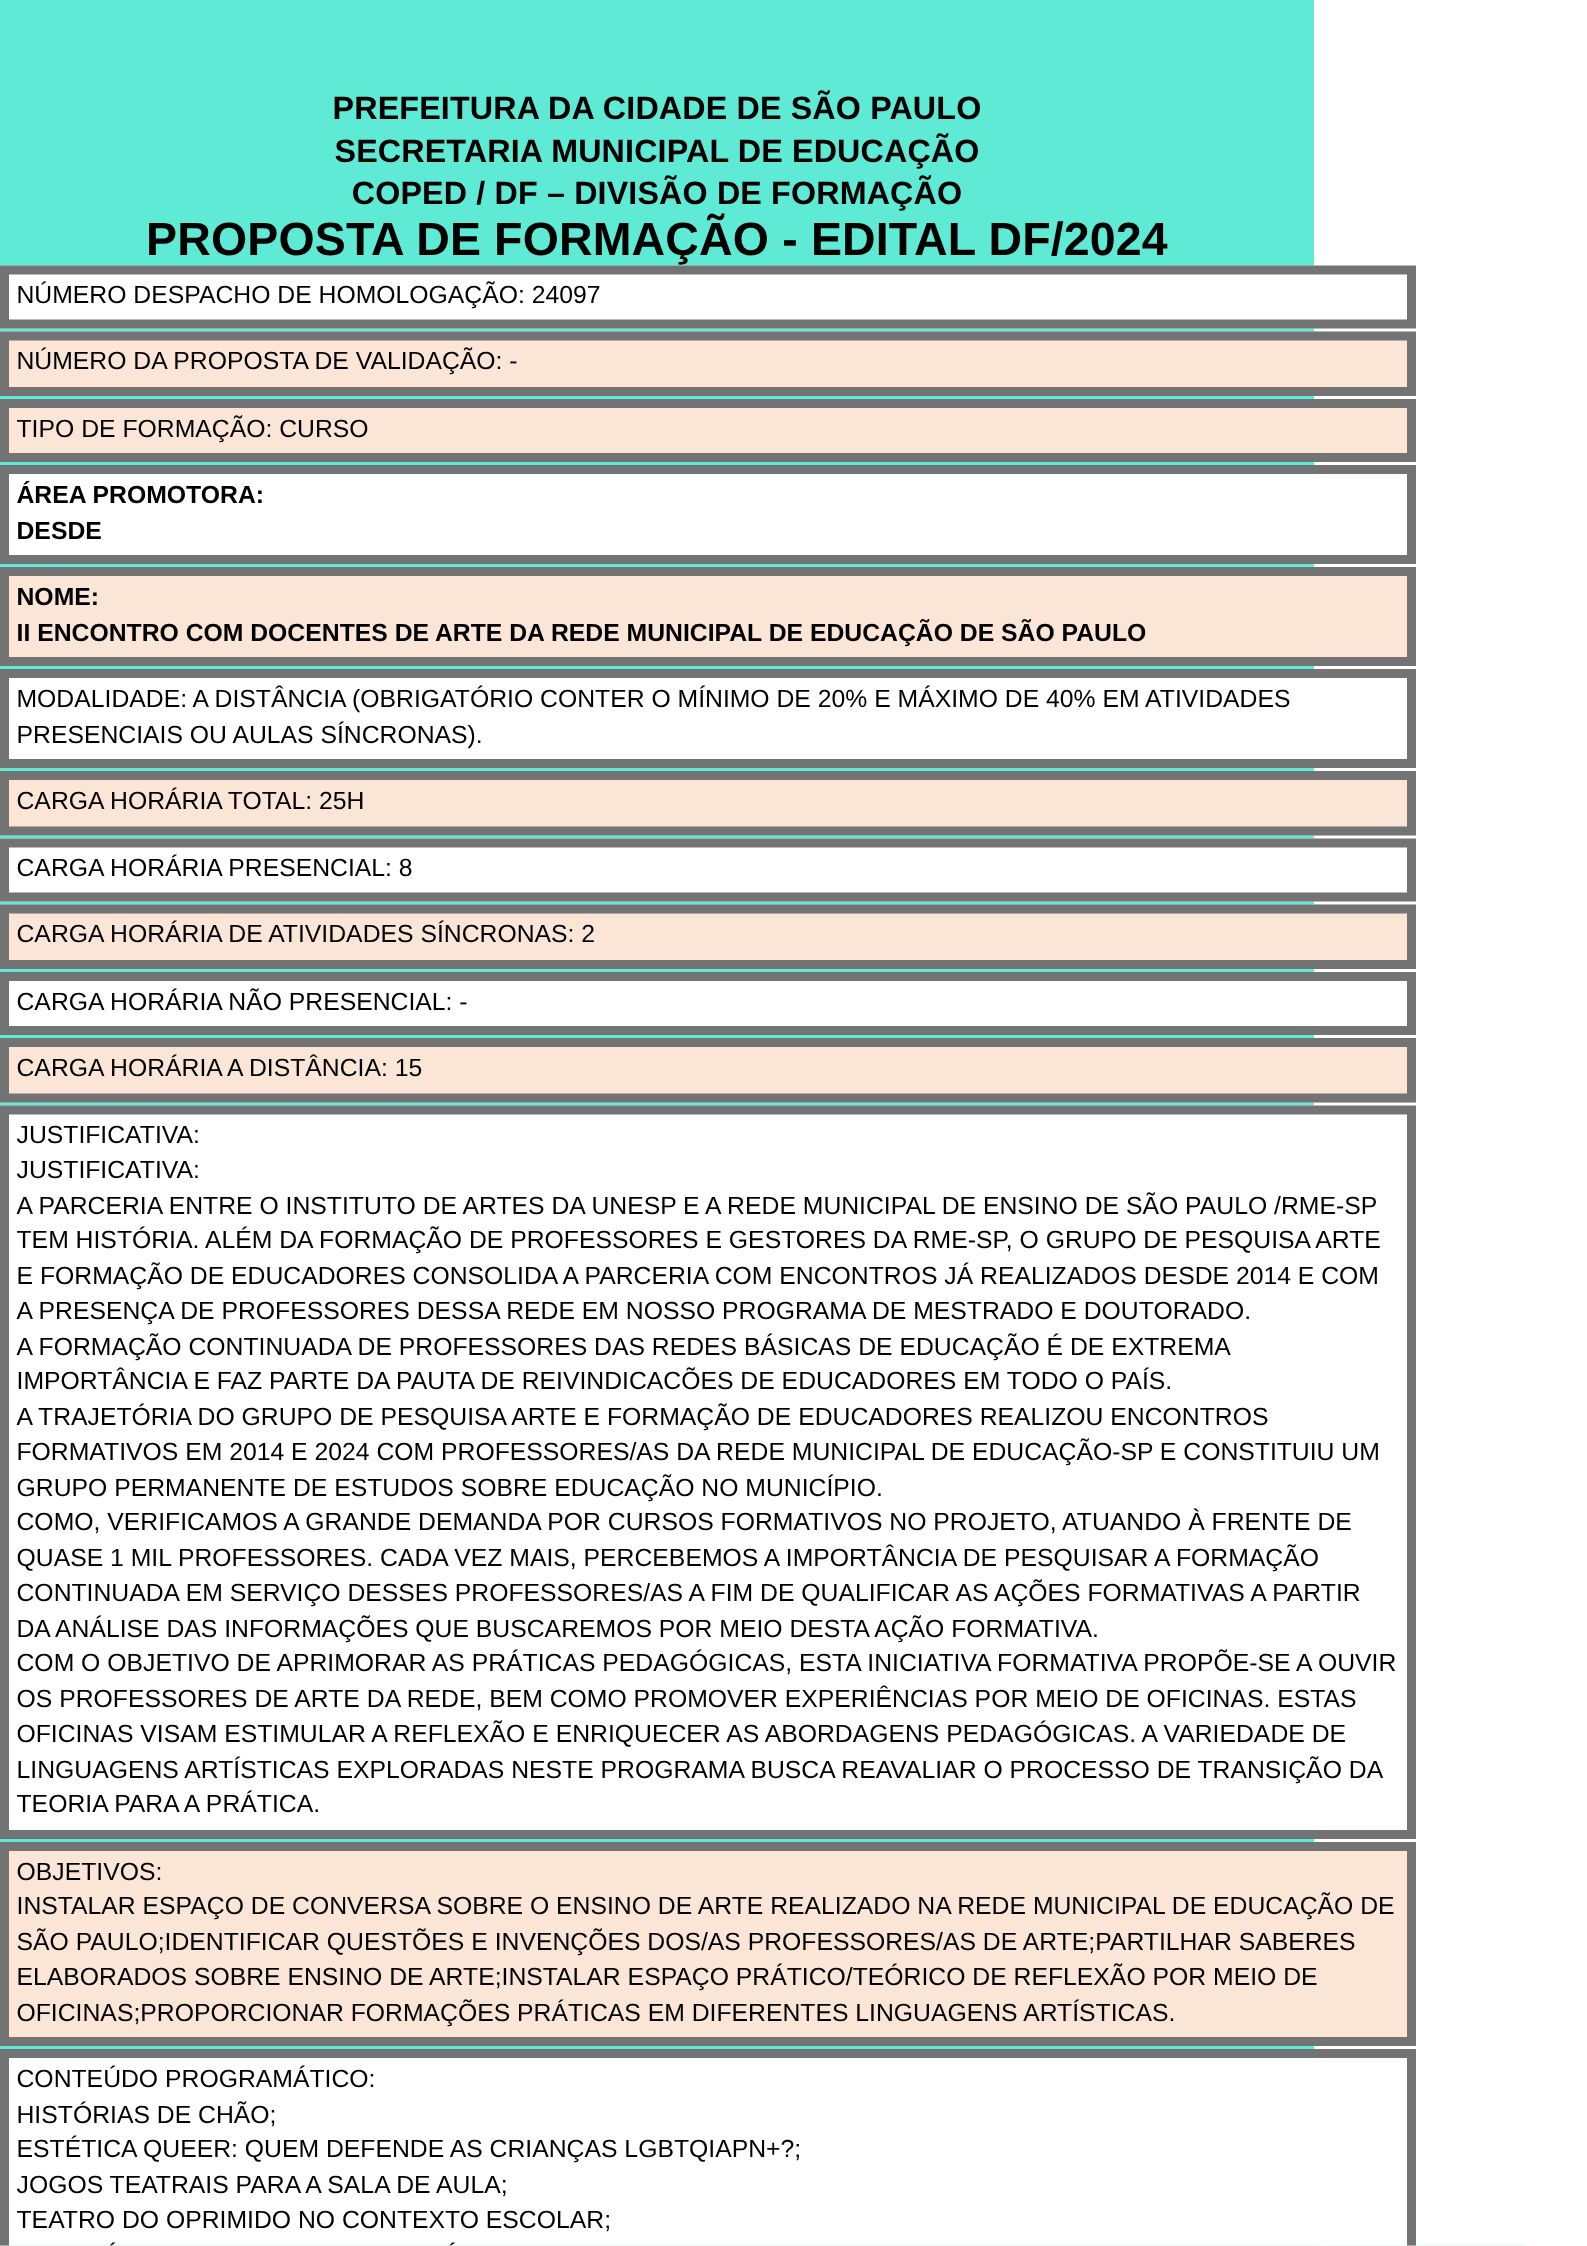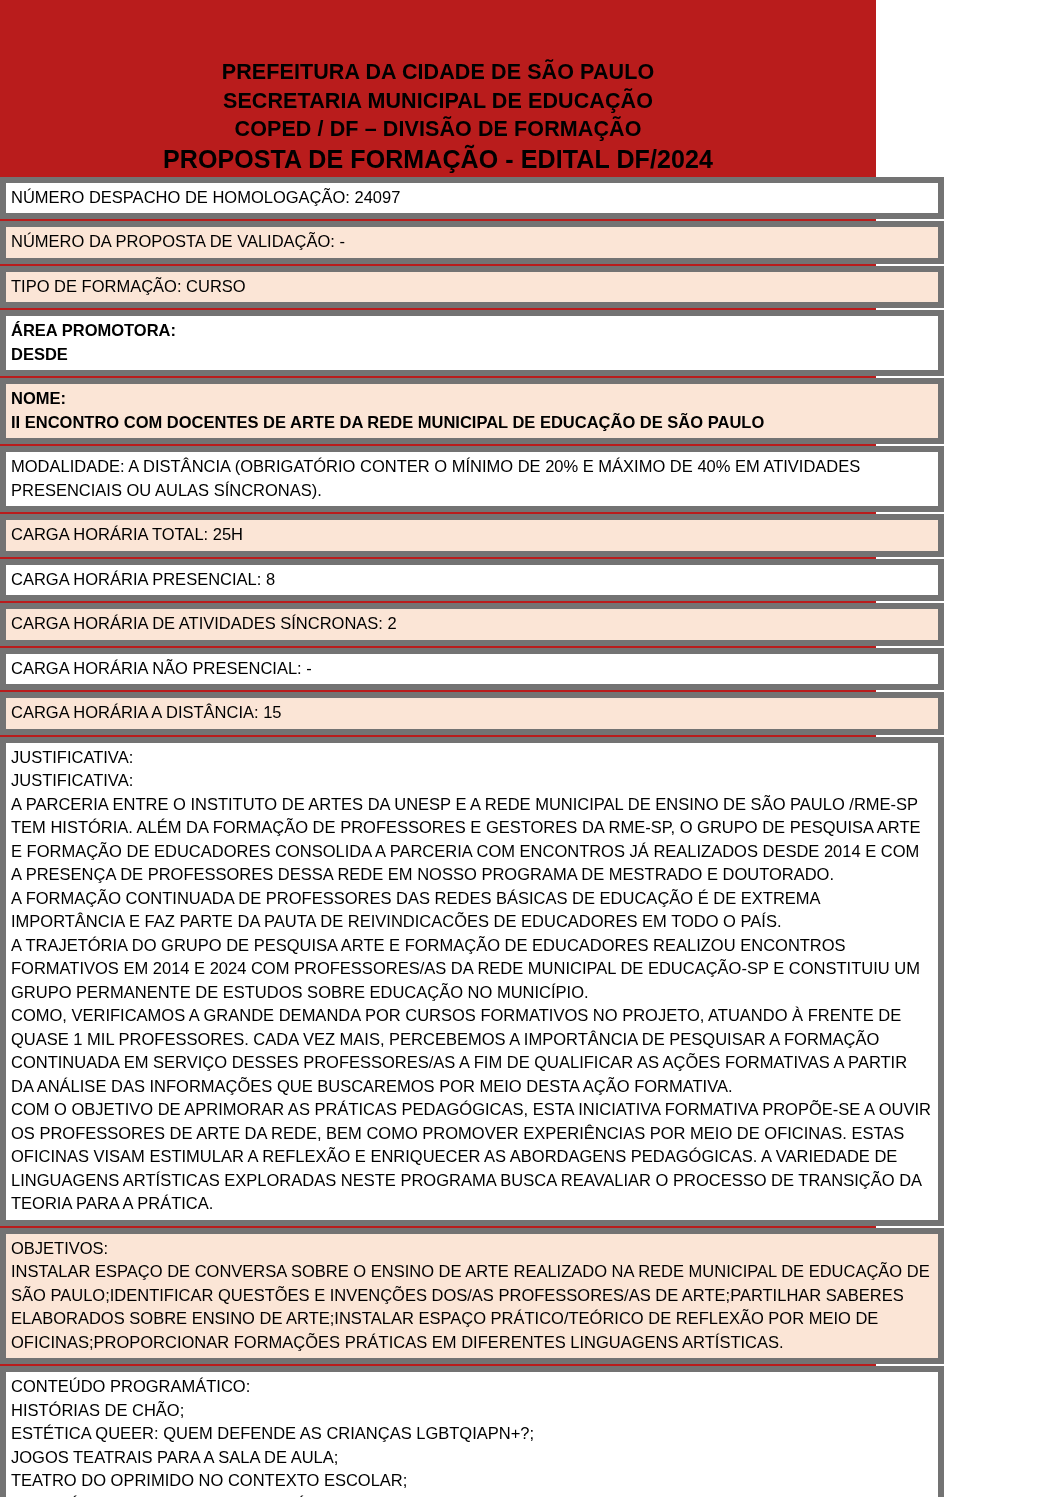--- a/index.html
+++ b/index.html
@@ -14,38 +14,38 @@
     font-family: "Liberation Sans", sans-serif;
     color: #000000;
     overflow: hidden;
   }
   .page {
     position: relative;
     width: 876px;
     height: 1497px;
     box-sizing: border-box;
     padding: 0;
-    background: #b91c1c;
+    background: #5eead4;
   }
 
   
   .doc-header {
     padding-top: 58px;
     text-align: center;
   }
   .doc-header .hline {
     font-weight: bold;
     font-size: 21.5px;
     line-height: 28.5px;
     letter-spacing: 0.1px;
     white-space: nowrap;
   }
   .doc-header .hline-big {
     font-weight: bold;
-    font-size: 25px;
+    font-size: 31px;
     line-height: 31px;
     letter-spacing: 0.1px;
     white-space: nowrap;
   }
 
   
   .banner {
     margin: 3px auto 0 auto;
     width: 944px;
     background: #fbe5d6;

